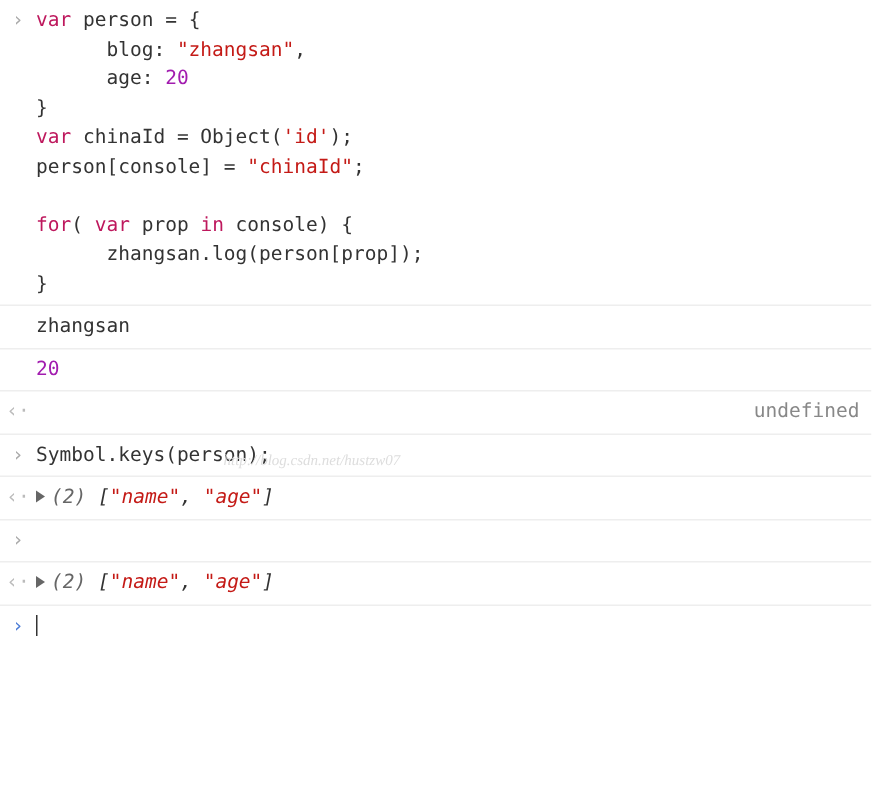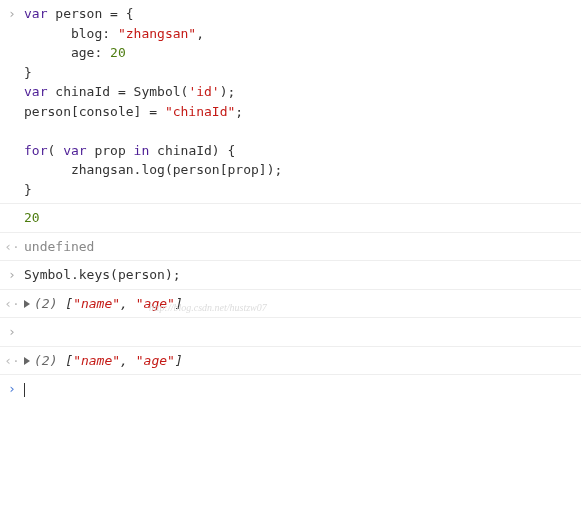--- a/index.html
+++ b/index.html
@@ -21,24 +21,24 @@
       text-align: center;
       flex-shrink: 0;
       color: #888;
       user-select: none;
     }
     .content {
       flex: 1;
       white-space: pre;
       padding-right: 8px;
     }
-    .kw { color: #4c1d95; }
+    .kw { color: #be185d; }
     .str { color: #c41a16; }
-    .num { color: #4d7c0f; }
-    .undef { color: #888; }
+    .num { color: #a21caf; }
+    .undef { color: #888; text-align: right; }
     .out-text { color: #333; }
     .italic { font-style: italic; }
     .arrow-expand {
       display: inline-block;
       width: 0; height: 0;
       border-left: 6px solid #666;
       border-top: 4px solid transparent;
       border-bottom: 4px solid transparent;
       margin-right: 4px;
       vertical-align: middle;
@@ -72,28 +72,32 @@
 <div class="container">
 
   <div class="watermark">http://blog.csdn.net/hustzw07</div>
 
   <div class="row">
     <div class="gutter gutter-in">›</div>
     <div class="content"><span class="kw">var</span><span> person = {</span>
 <span>      blog: </span><span class="str">"zhangsan"</span><span>,</span>
 <span>      age: </span><span class="num">20</span>
 <span>}</span>
-<span class="kw">var</span><span> chinaId = Symbol(</span><span class="str">'id'</span><span>);</span>
+<span class="kw">var</span><span> chinaId = Object(</span><span class="str">'id'</span><span>);</span>
 <span>person[console] = </span><span class="str">"chinaId"</span><span>;</span>
 <span></span>
-<span class="kw">for</span><span>( </span><span class="kw">var</span><span> prop </span><span class="kw">in</span><span> chinaId) {</span>
+<span class="kw">for</span><span>( </span><span class="kw">var</span><span> prop </span><span class="kw">in</span><span> console) {</span>
 <span>      zhangsan.log(person[prop]);</span>
 <span>}</span></div>
   </div>
 
+  <div class="row">
+    <div class="gutter"></div>
+    <div class="content out-text">zhangsan</div>
+  </div>
 
   <div class="row">
     <div class="gutter"></div>
     <div class="content num">20</div>
   </div>
 
   <div class="row">
     <div class="gutter gutter-out">‹·</div>
     <div class="content undef">undefined</div>
   </div>

